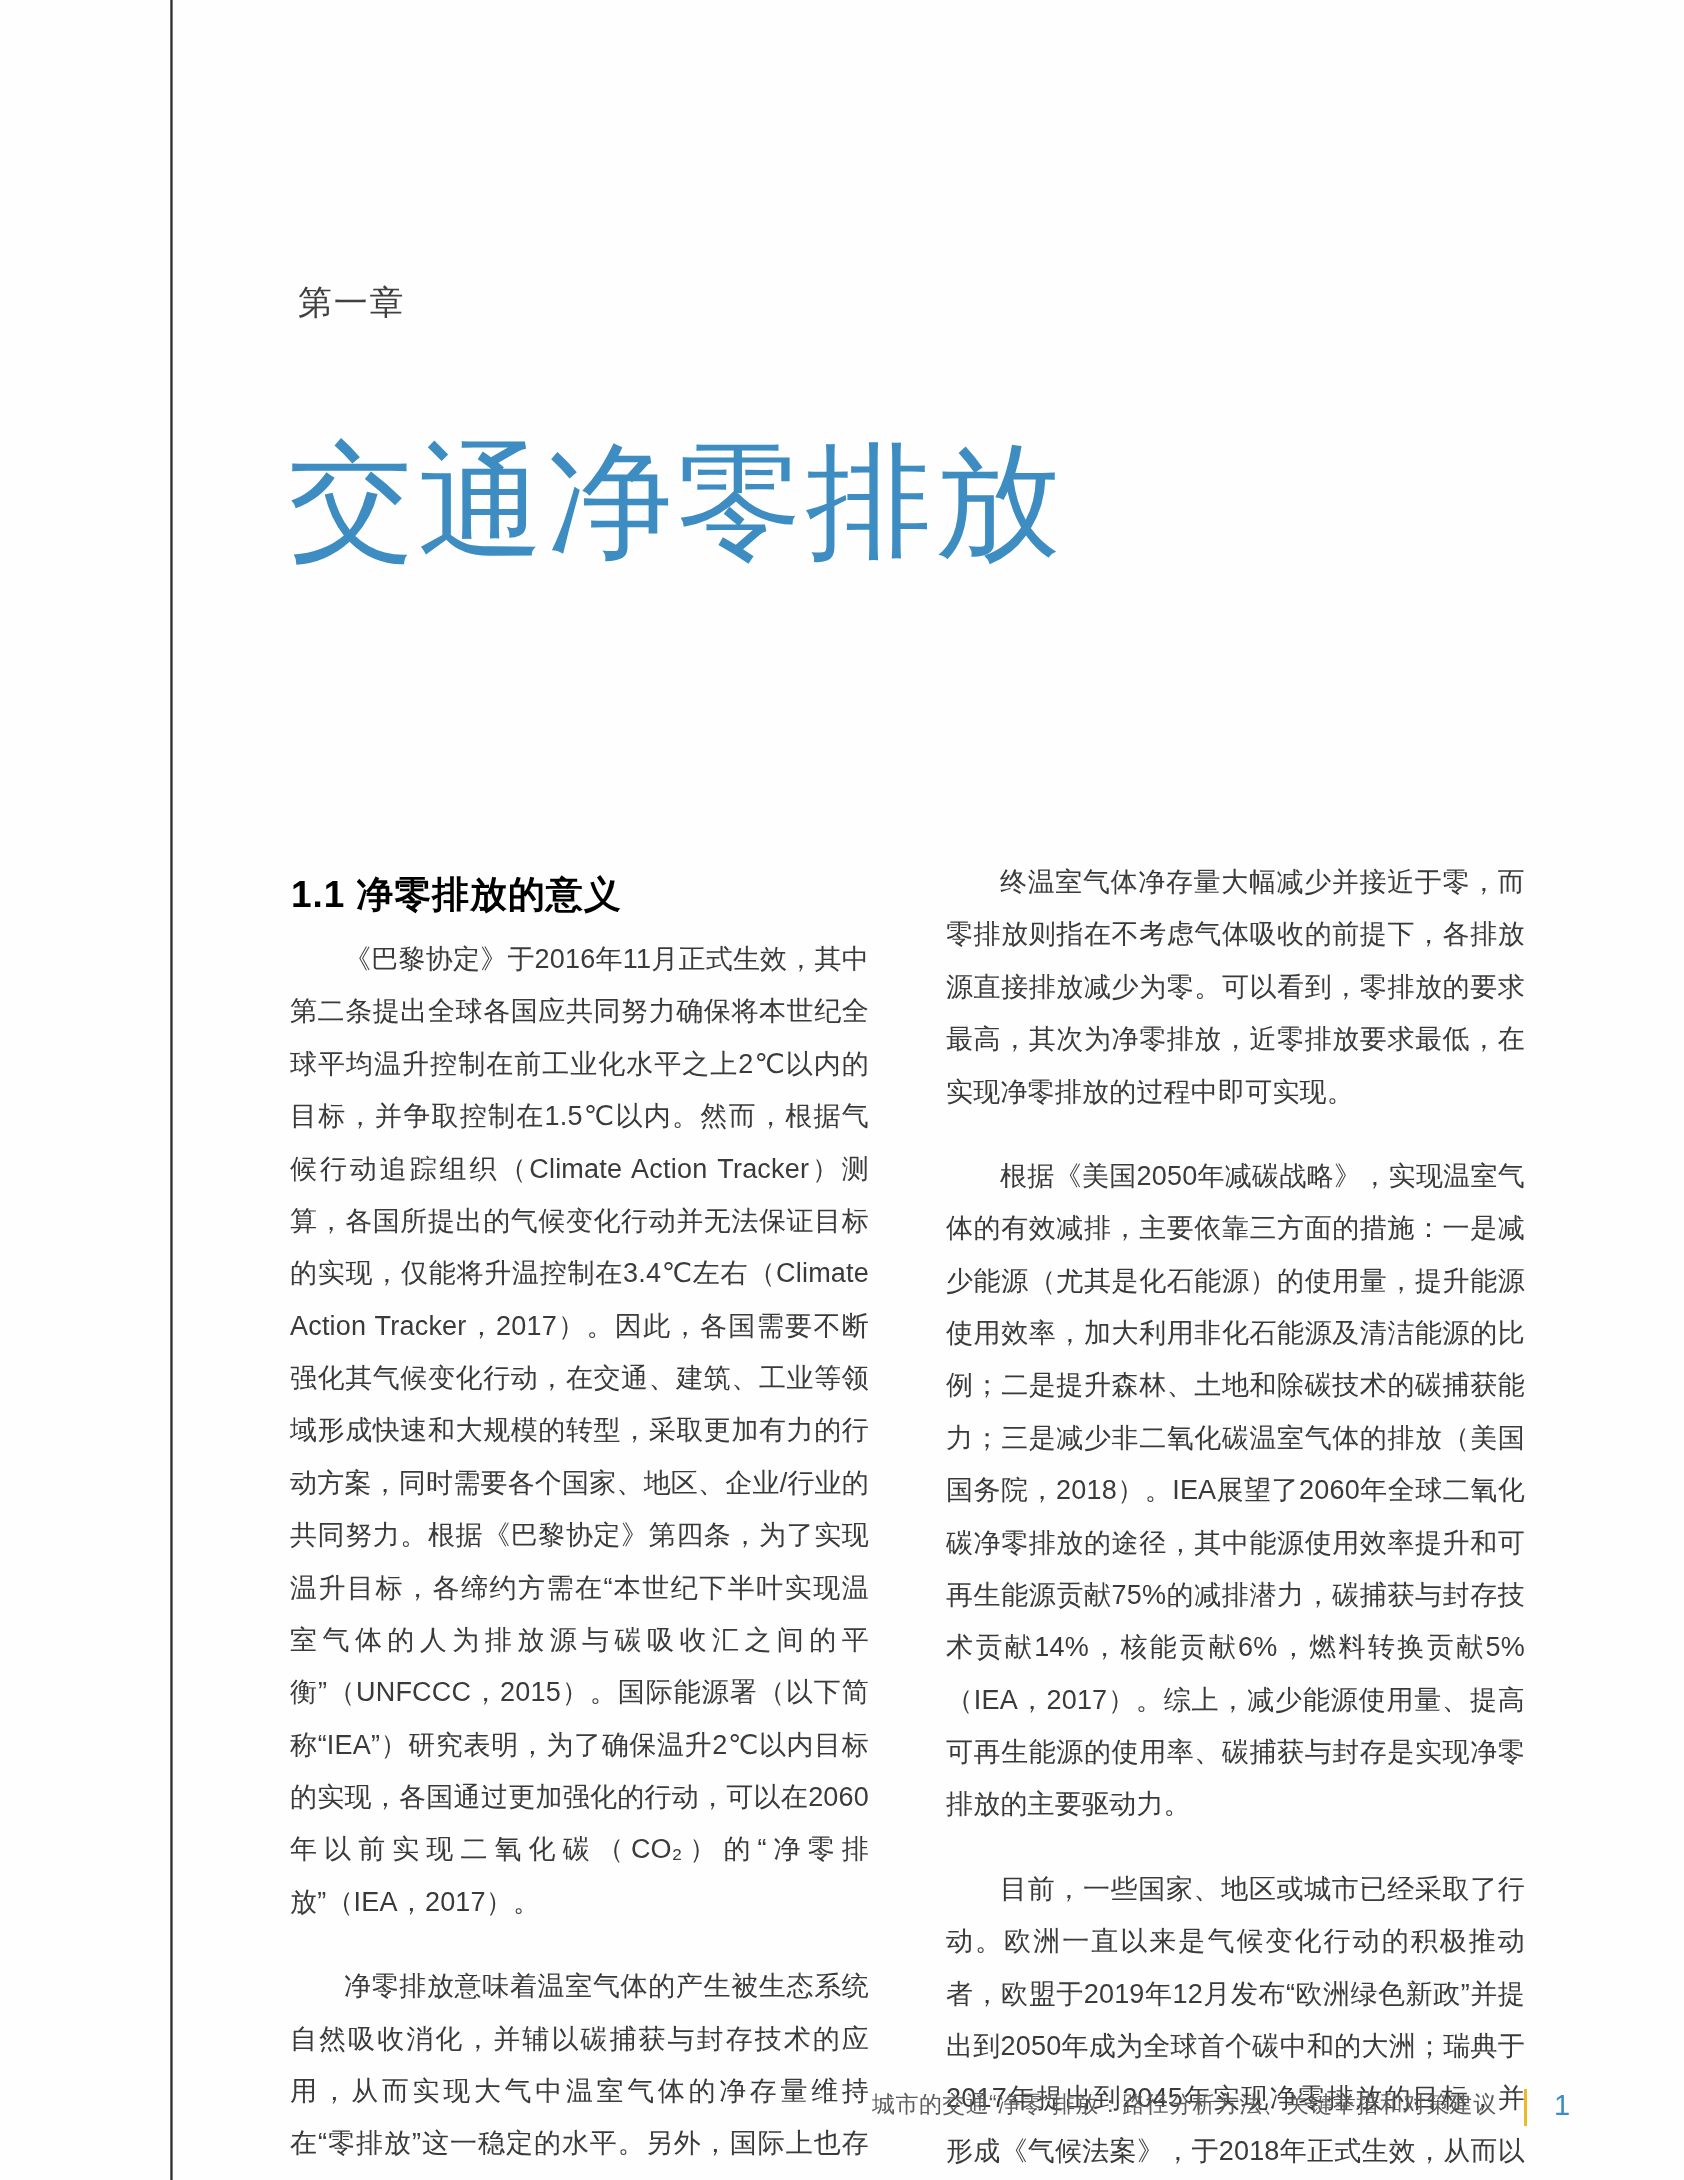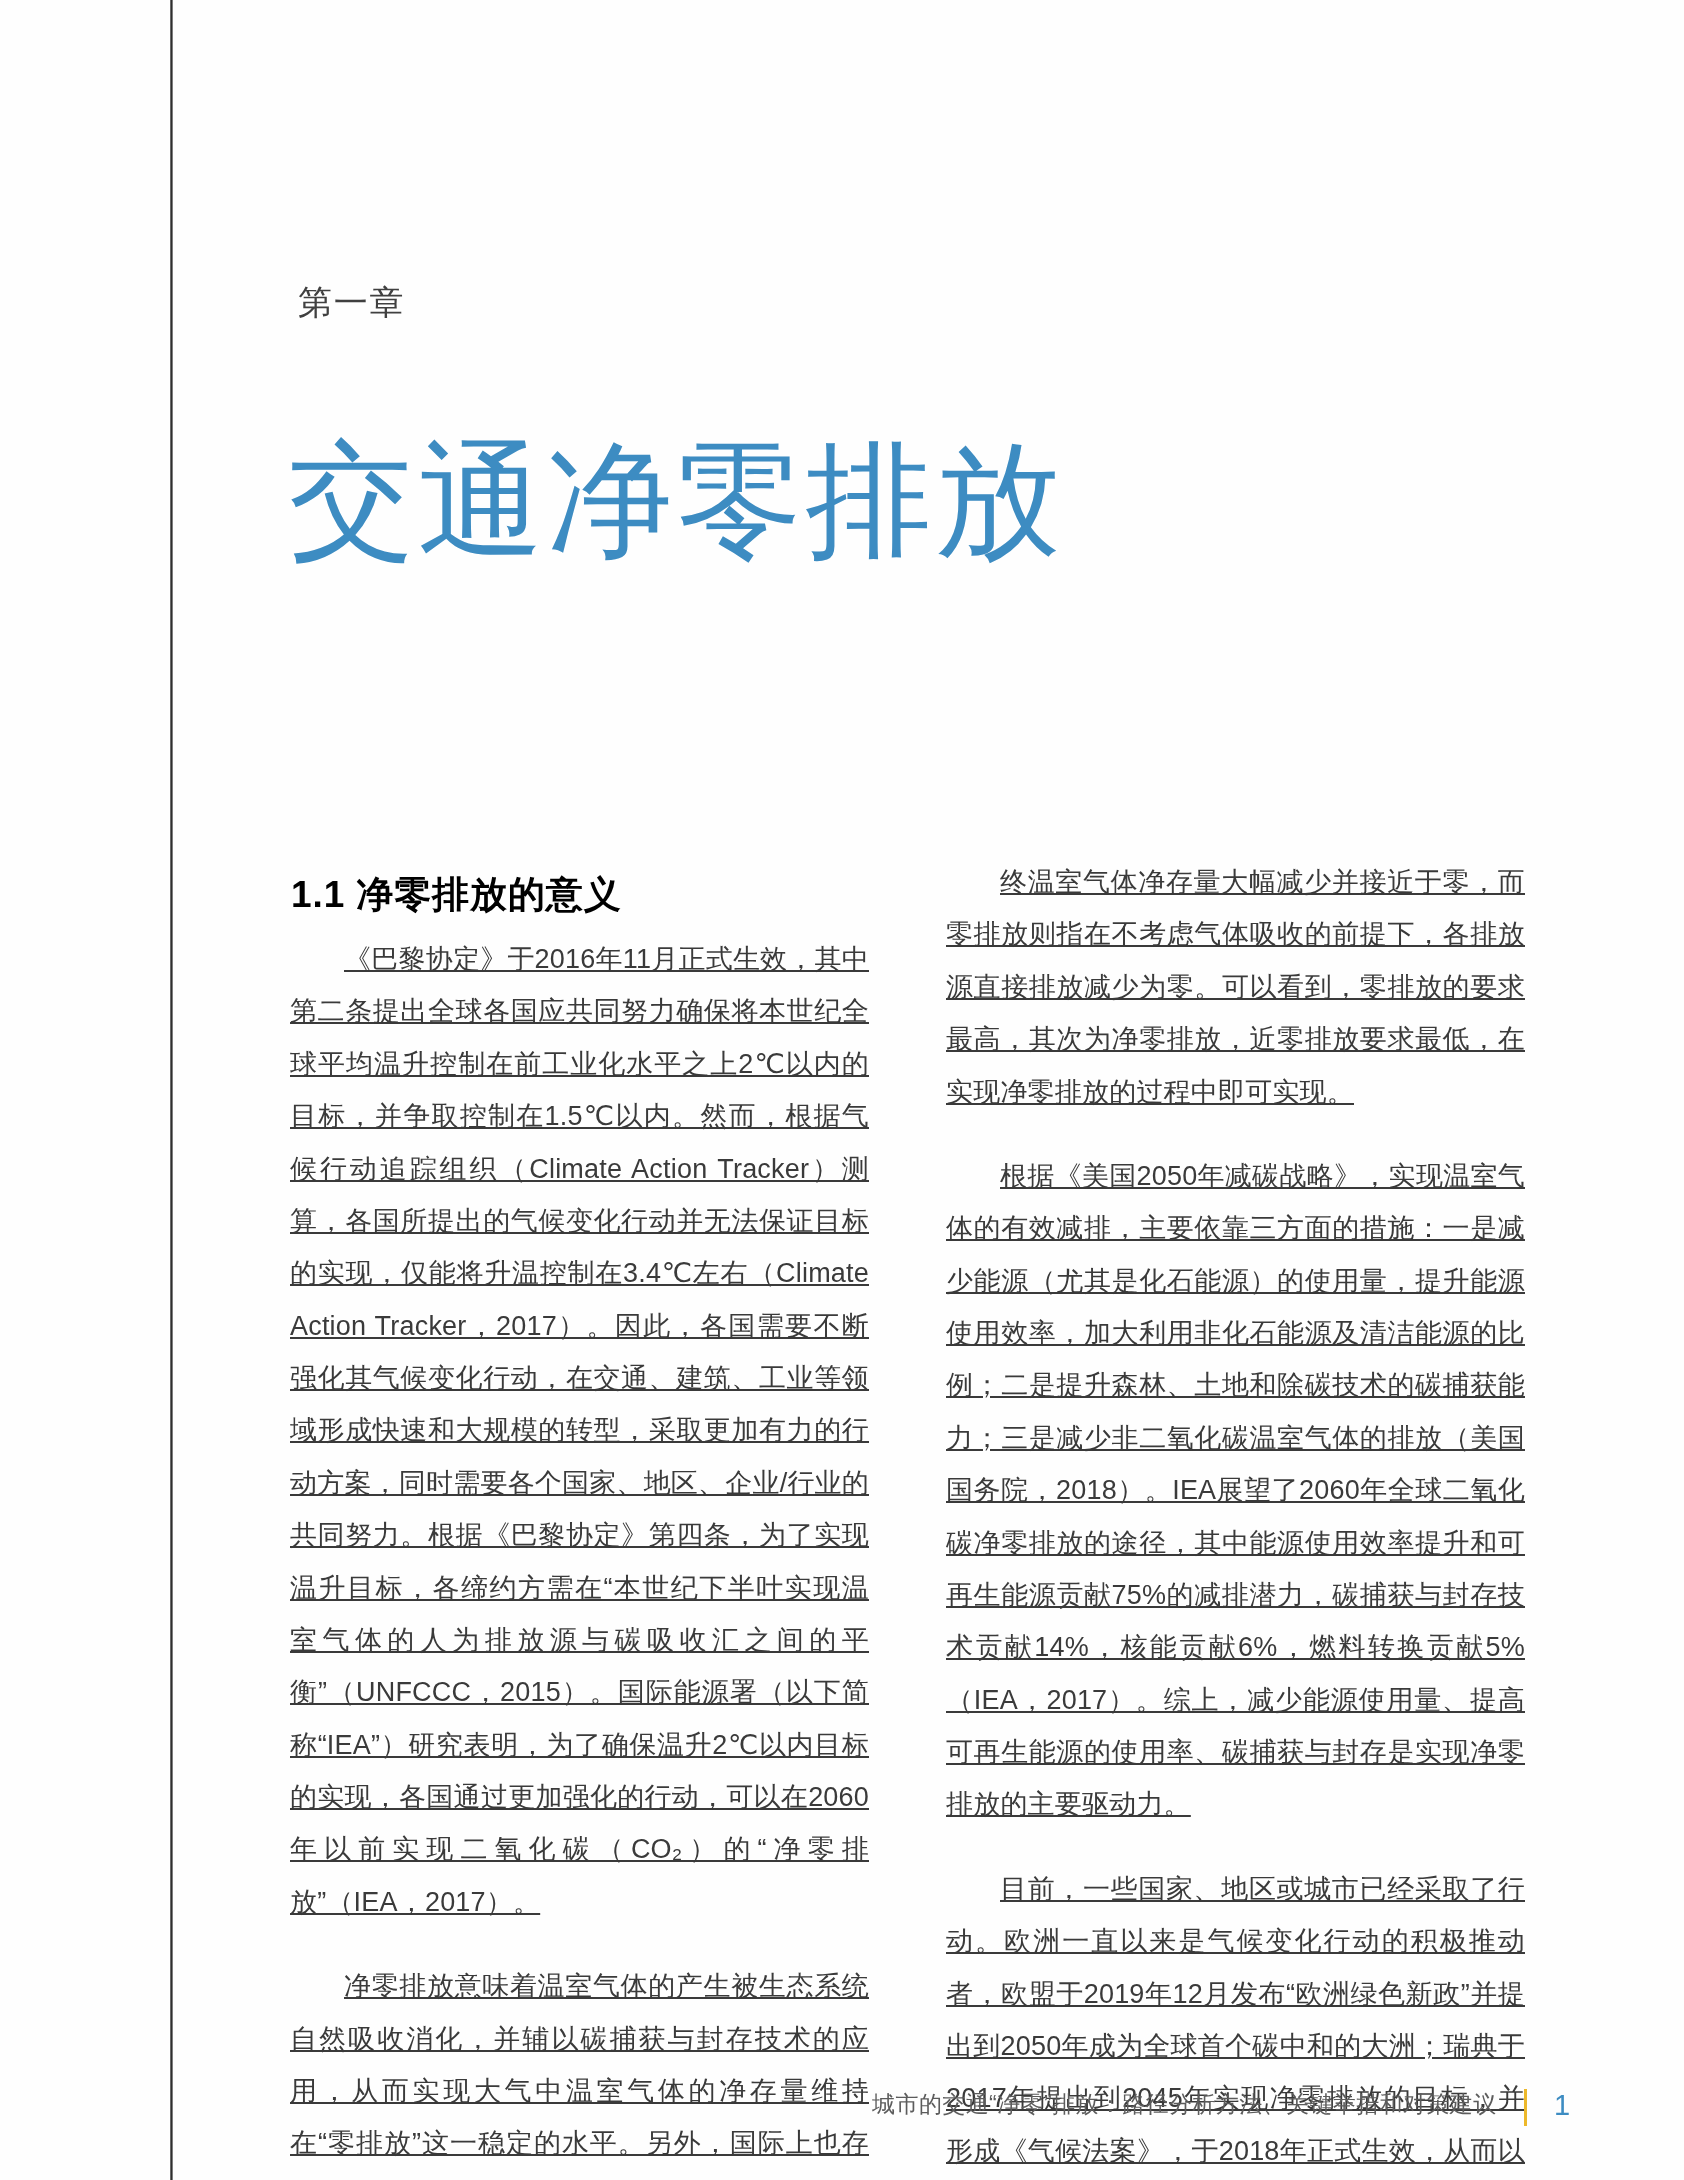--- a/index.html
+++ b/index.html
@@ -39,21 +39,21 @@
     font-size: 34px;
     letter-spacing: 1.7px;
     color: #404040;
     line-height: 1;
     white-space: nowrap;
   }
   .chapter-title {
     position: absolute;
     left: 288px;
     top: 341px;
-    font-family: Liberation Serif, serif;
+    font-family: Liberation Sans, sans-serif;
     font-size: 126px;
     font-weight: 400;
     letter-spacing: 3.4px;
     color: #3d8cc2;
     line-height: 1.22;
     white-space: nowrap;
   }
 
   
   .section-heading {
@@ -90,21 +90,20 @@
   .para {
     font-family: "Liberation Sans", "DejaVu Sans", sans-serif;
     font-size: 27px;
     line-height: 1.94;
     color: #3a3a3a;
     text-align: justify;
     text-justify: inter-ideograph;
     text-indent: 2em;
     margin: 0 0 32px 0;
     letter-spacing: 0.2px;
-    text-decoration: underline;
   }
   .para:last-child { margin-bottom: 0; }
 
   
   .footer {
     position: absolute;
     left: 290px;
     right: 102px;
     top: 2089px;
     height: 60px;

